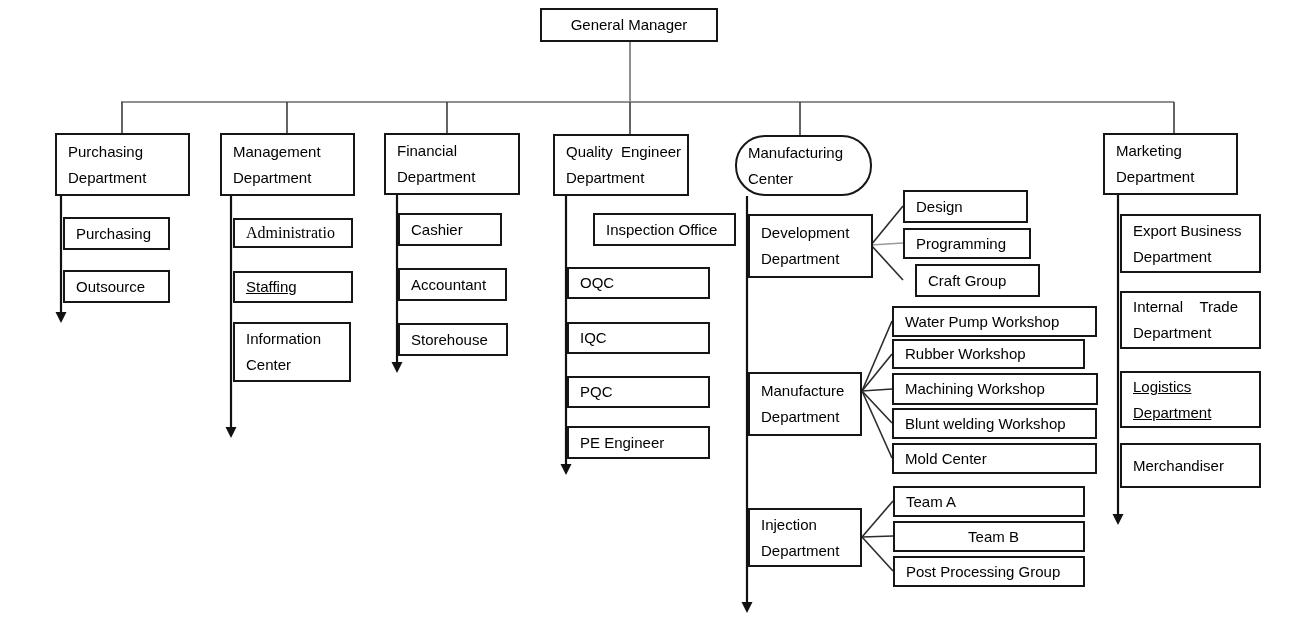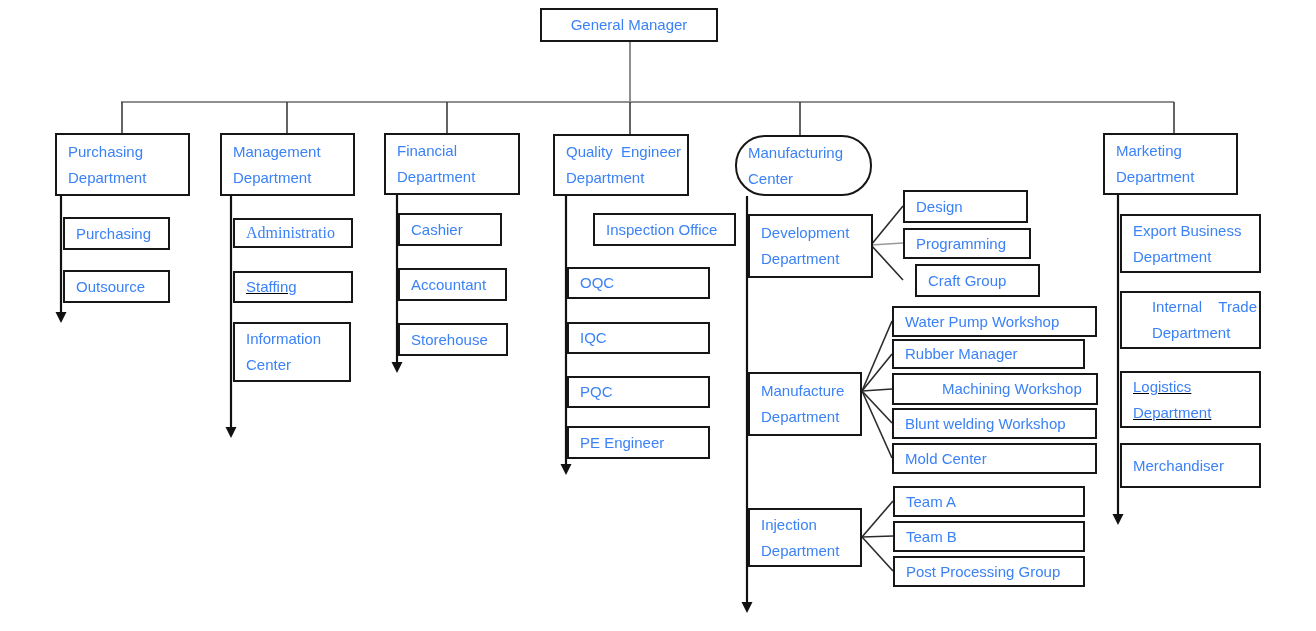--- a/index.html
+++ b/index.html
@@ -22,21 +22,21 @@
     box-sizing: border-box;
     background: #ffffff;
     border: 2px solid #161616;
     display: flex;
     align-items: center;
   }
   .node .label {
     white-space: pre-wrap;
     font-size: 15px;
     line-height: 26px;
-    color: #3b82f6;
+    color: #000000;
     padding-left: 11px;
     padding-right: 2px;
   }
   .node.center { justify-content: center; }
   .node.center .label { padding: 0; text-align: center; }
   .node.serif .label {
     font-family: "Liberation Serif", serif;
     font-size: 16px;
   }
 </style>
@@ -155,53 +155,53 @@
       <div class="label">Craft Group</div>
     </div>
     <div class="node" style="left: 748px; top: 359px; width: 114px; height: 64px; margin-top: 13px;">
       <div class="label">Manufacture
 Department</div>
     </div>
     <div class="node" style="left: 892px; top: 306px; width: 205px; height: 31px;">
       <div class="label">Water Pump Workshop</div>
     </div>
     <div class="node" style="left: 892px; top: 339px; width: 193px; height: 30px;">
-      <div class="label">Rubber Manager</div>
-    </div>
-    <div class="node" style="left: 892px; top: 373px; width: 206px; height: 32px; padding-left: 37px;">
+      <div class="label">Rubber Workshop</div>
+    </div>
+    <div class="node" style="left: 892px; top: 373px; width: 206px; height: 32px;">
       <div class="label">Machining Workshop</div>
     </div>
     <div class="node" style="left: 892px; top: 408px; width: 205px; height: 31px;">
       <div class="label">Blunt welding Workshop</div>
     </div>
     <div class="node" style="left: 892px; top: 443px; width: 205px; height: 31px;">
       <div class="label">Mold Center</div>
     </div>
     <div class="node" style="left: 748px; top: 508px; width: 114px; height: 59px;">
       <div class="label">Injection
 Department</div>
     </div>
     <div class="node" style="left: 893px; top: 486px; width: 192px; height: 31px;">
       <div class="label">Team A</div>
     </div>
-    <div class="node" style="left: 893px; top: 521px; width: 192px; height: 31px;">
+    <div class="node" style="left: 893px; top: 521px; width: 192px; height: 31px; justify-content: center;">
       <div class="label">Team B</div>
     </div>
     <div class="node" style="left: 893px; top: 556px; width: 192px; height: 31px;">
       <div class="label">Post Processing Group</div>
     </div>
     <div class="node" style="left: 1103px; top: 133px; width: 135px; height: 62px;">
       <div class="label">Marketing
 Department</div>
     </div>
     <div class="node" style="left: 1120px; top: 214px; width: 141px; height: 59px;">
       <div class="label">Export Business
 Department</div>
     </div>
-    <div class="node" style="left: 1120px; top: 291px; width: 141px; height: 58px; justify-content: flex-end;">
+    <div class="node" style="left: 1120px; top: 291px; width: 141px; height: 58px;">
       <div class="label">Internal    Trade
 Department</div>
     </div>
     <div class="node" style="left: 1120px; top: 371px; width: 141px; height: 57px; text-decoration: underline;">
       <div class="label">Logistics
 Department</div>
     </div>
     <div class="node" style="left: 1120px; top: 443px; width: 141px; height: 45px;">
       <div class="label">Merchandiser</div>
     </div>

